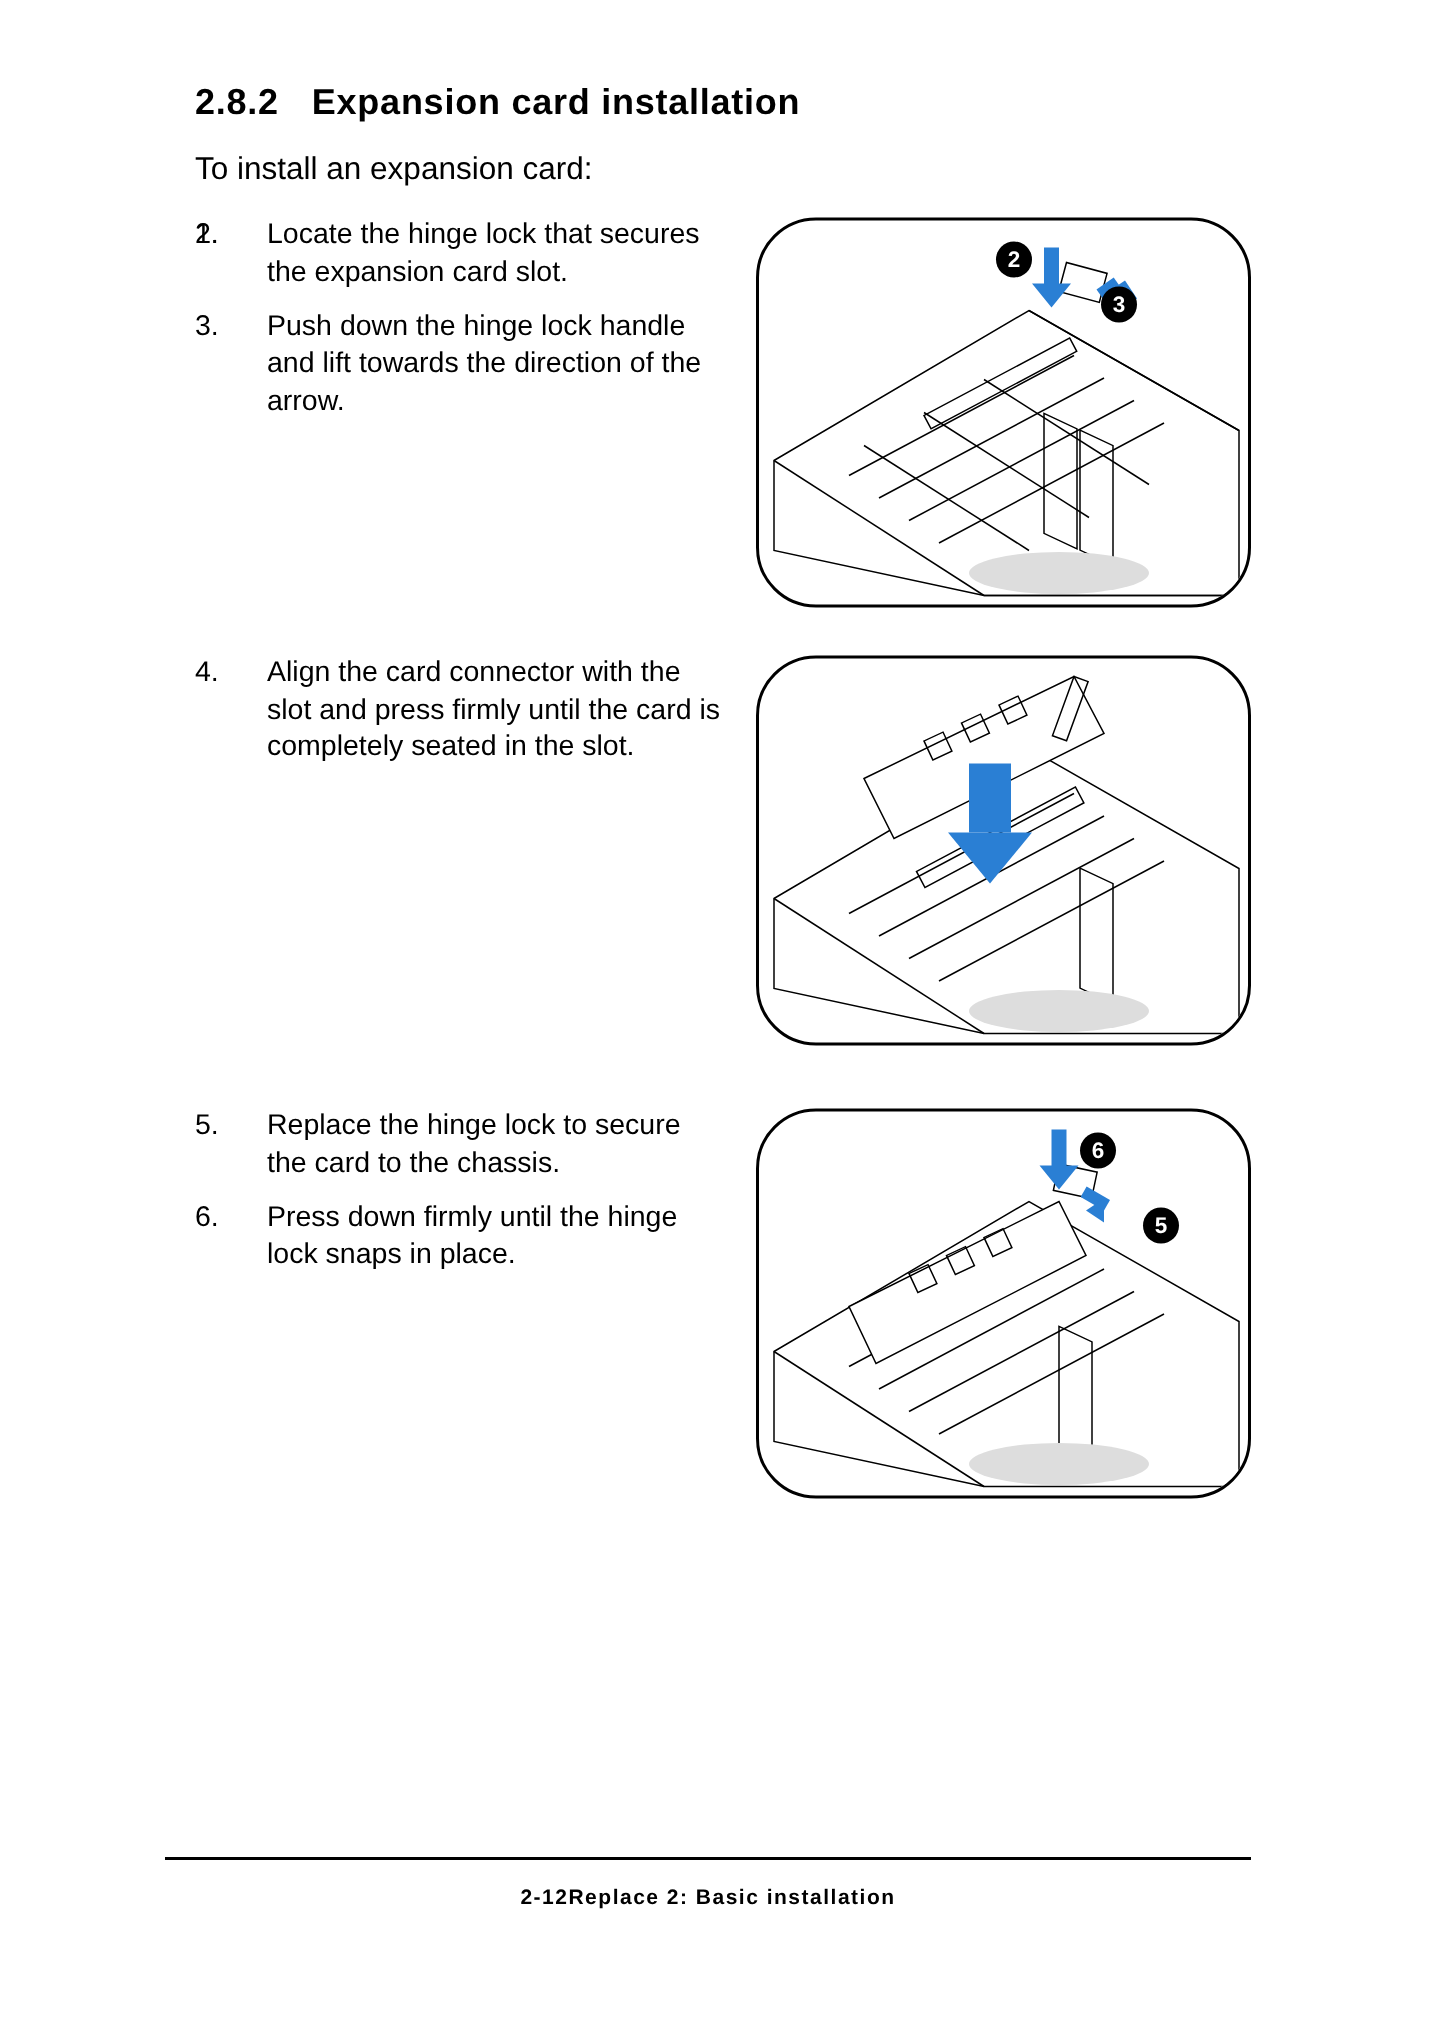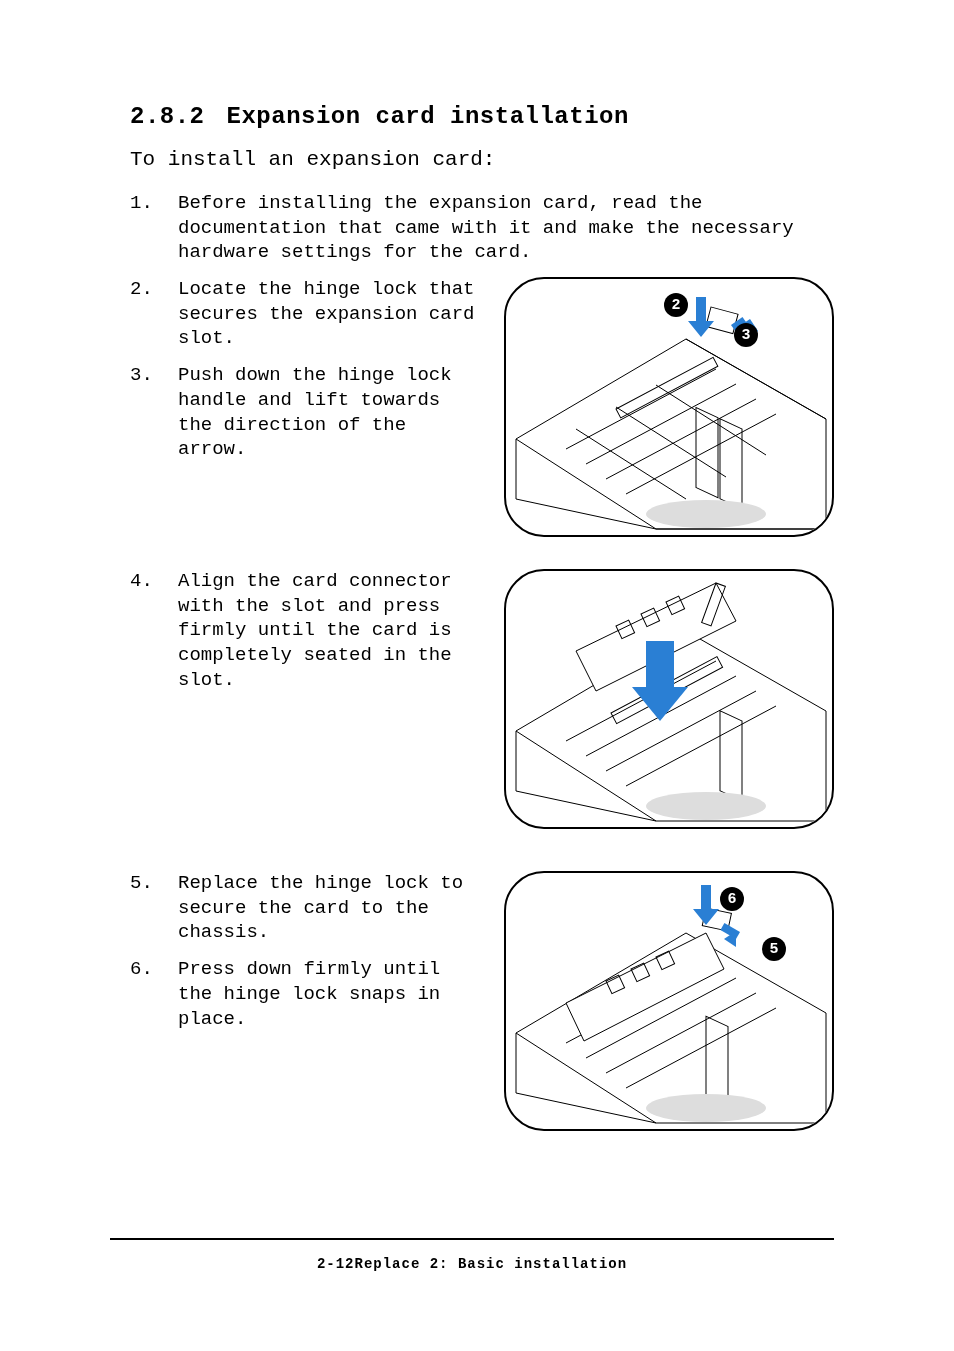--- a/index.html
+++ b/index.html
@@ -6,23 +6,22 @@
     margin: 0;
     padding: 0;
     background: #fff;
     font-family: Arial, Helvetica, sans-serif;
     color: #000;
   }
   .page {
     width: 954px;
     height: 1330px;
     box-sizing: border-box;
-    padding: 103px 120px 0 130px;
+    padding: 55px 120px 0 130px;
     position: relative;
-    font-family: Liberation Mono, monospace;
   }
   .section-heading {
     font-size: 24px;
     font-weight: 900;
     letter-spacing: 0.5px;
     margin: 0 0 18px 0;
   }
   .section-heading .num {
     display: inline-block;
     margin-right: 22px;
@@ -108,21 +107,21 @@
 
 <div class="page">
 
   <h2 class="section-heading">
     <span class="num">2.8.2</span><span>Expansion card installation</span>
   </h2>
 
   <p class="intro">To install an expansion card:</p>
 
   <ol class="steps-list" style="margin-bottom:12px;">
-    <li><span class="n">1.</span><span>Before installing the expansion card, read the documentation that came with it and make the necessary hardware settings for the card.</span></li>
+    <li><span class="n">1.</span></li>
   </ol>
 
   <div class="block" style="min-height:270px;">
     <div class="steps">
       <ol class="steps-list">
         <li><span class="n">2.</span><span>Locate the hinge lock that secures the expansion card slot.</span></li>
         <li><span class="n">3.</span><span>Push down the hinge lock handle and lift towards the direction of the arrow.</span></li>
       </ol>
     </div>
     <div class="figure">

